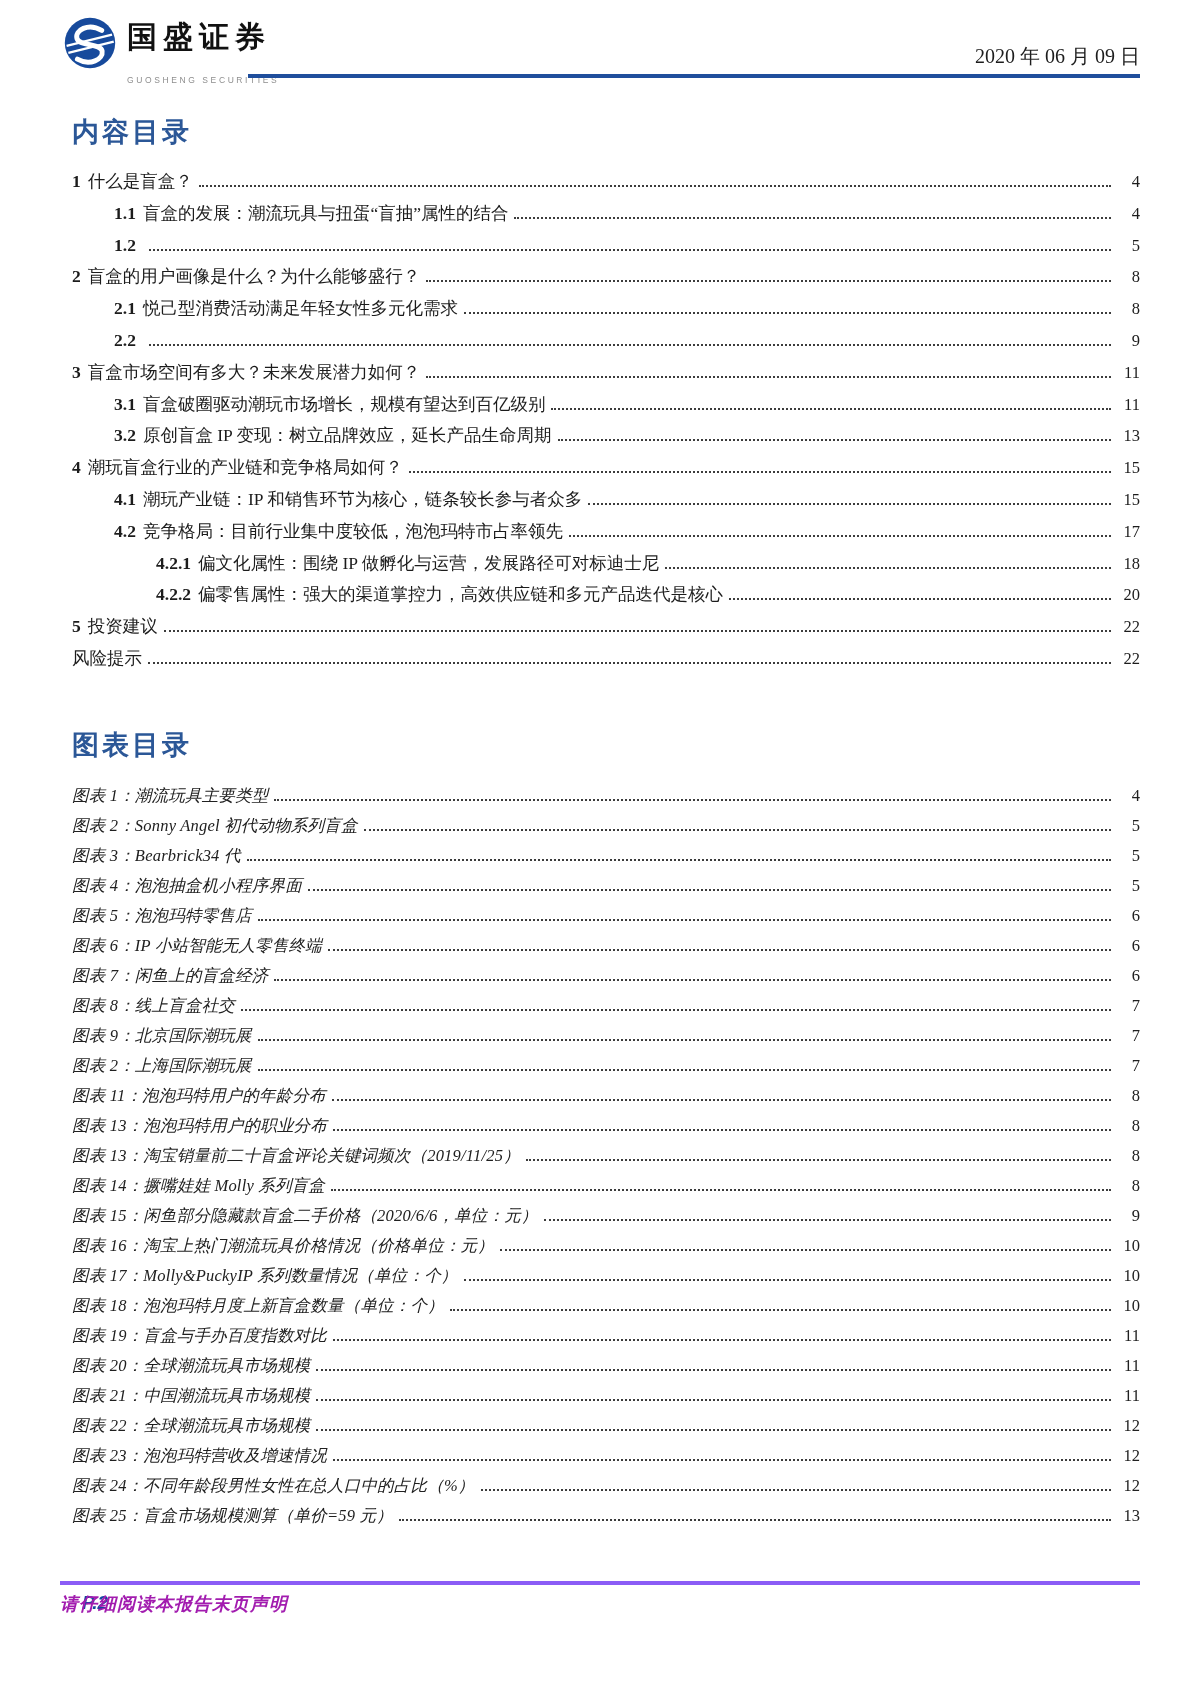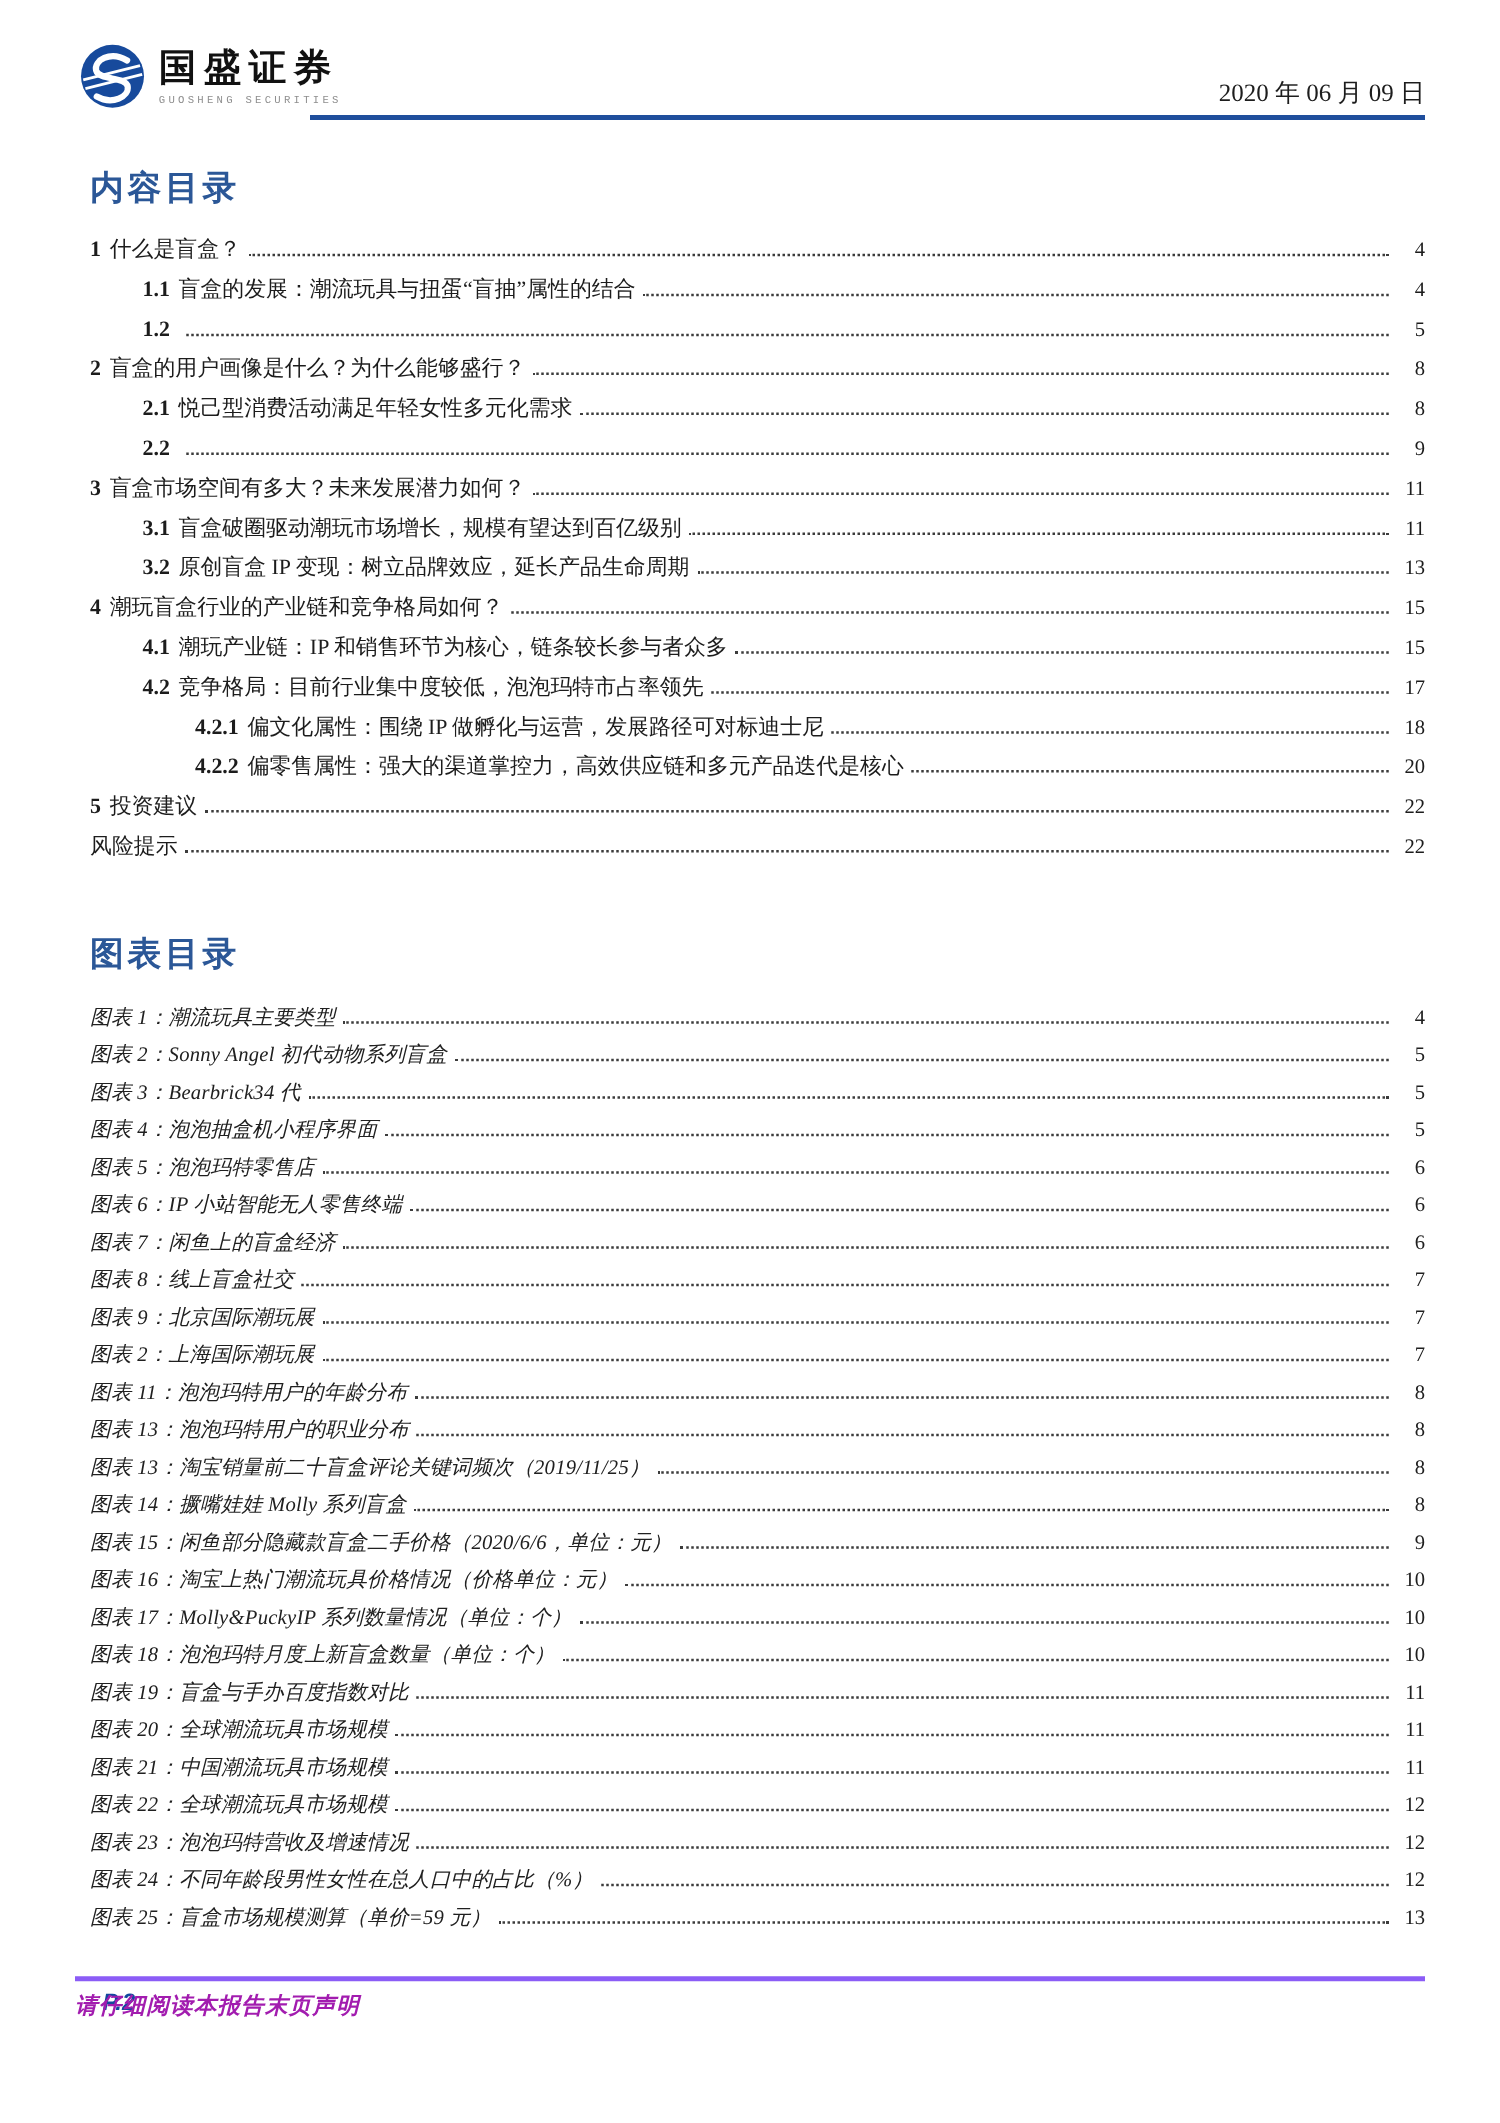--- a/index.html
+++ b/index.html
@@ -5,35 +5,35 @@
   * { box-sizing: border-box; }
   html, body { margin: 0; padding: 0; }
   body {
     width: 1200px; height: 1698px;
     background: #ffffff;
     font-family: "Liberation Serif", "DejaVu Serif", serif;
     color: #1c1c1c;
     position: relative;
     overflow: hidden;
   }
-  .page { padding: 34px 60px 0 63px; position: relative; }
+  .page { padding: 16px 60px 0 63px; position: relative; }
 
   
   .header { position: relative; height: 62px; }
   .logo { display: flex; align-items: flex-start; gap: 10px; }
   .logo-icon svg { width: 54px; height: 54px; display: block; }
   .brand-text { display: flex; flex-direction: column; }
   .brand-cn {
     font-family: "Liberation Sans", "DejaVu Sans", sans-serif;
     font-size: 30px; font-weight: bold; color: #111;
     letter-spacing: 6px; line-height: 1; margin-top: 6px;
   }
   .brand-en {
-    font-family: Liberation Mono, monospace;
-    font-size: 8.5px; color: #8e8e8e; letter-spacing: 2.6px; margin-top: 5px;
+    font-family: Liberation Sans, sans-serif;
+    font-size: 8.5px; color: #8e8e8e; letter-spacing: 2.6px; margin-top: 23px;
   }
   .header-date { position: absolute; right: 0; bottom: 8px; font-size: 20px; color: #1d1d1d; }
   .header-rule { position: absolute; left: 185px; right: 0; bottom: 0; height: 4px; background: #1F4E9C; }
 
   
   .section-title {
     color: #2B5797; font-weight: bold; font-size: 27px;
     letter-spacing: 3px; margin: 0; padding: 0;
   }
   .contents-title { margin: 36px 0 16px 9px; }

